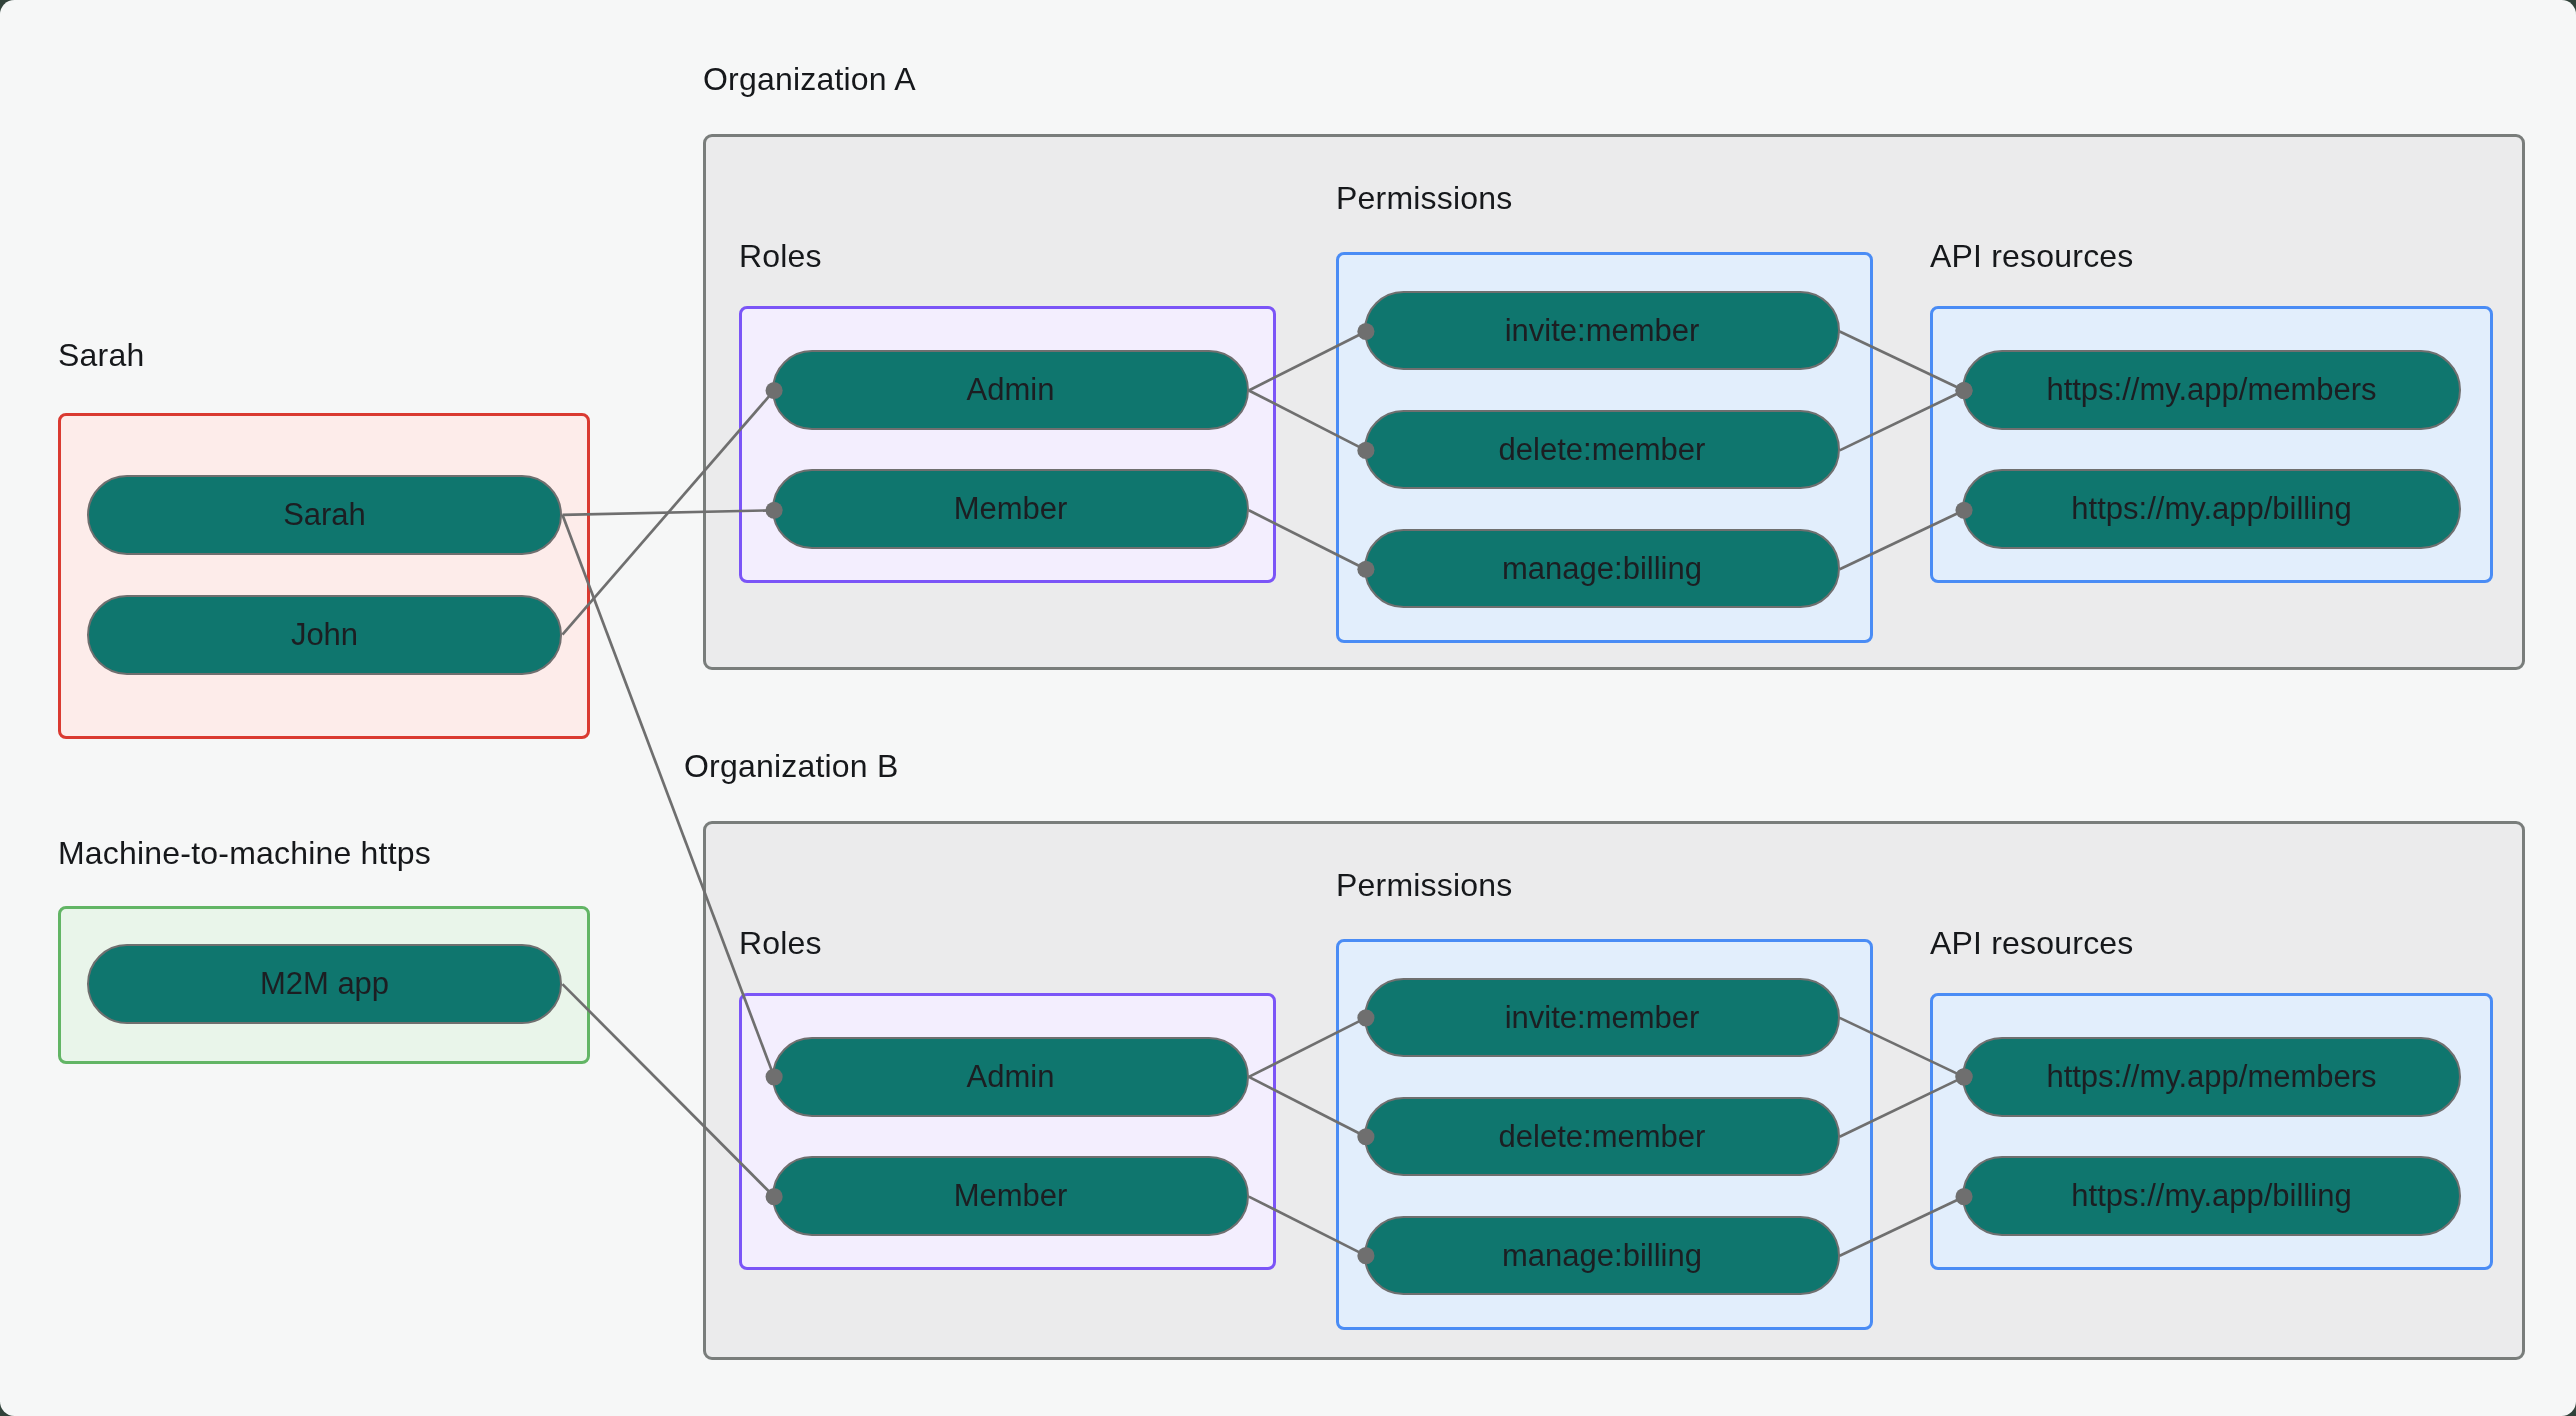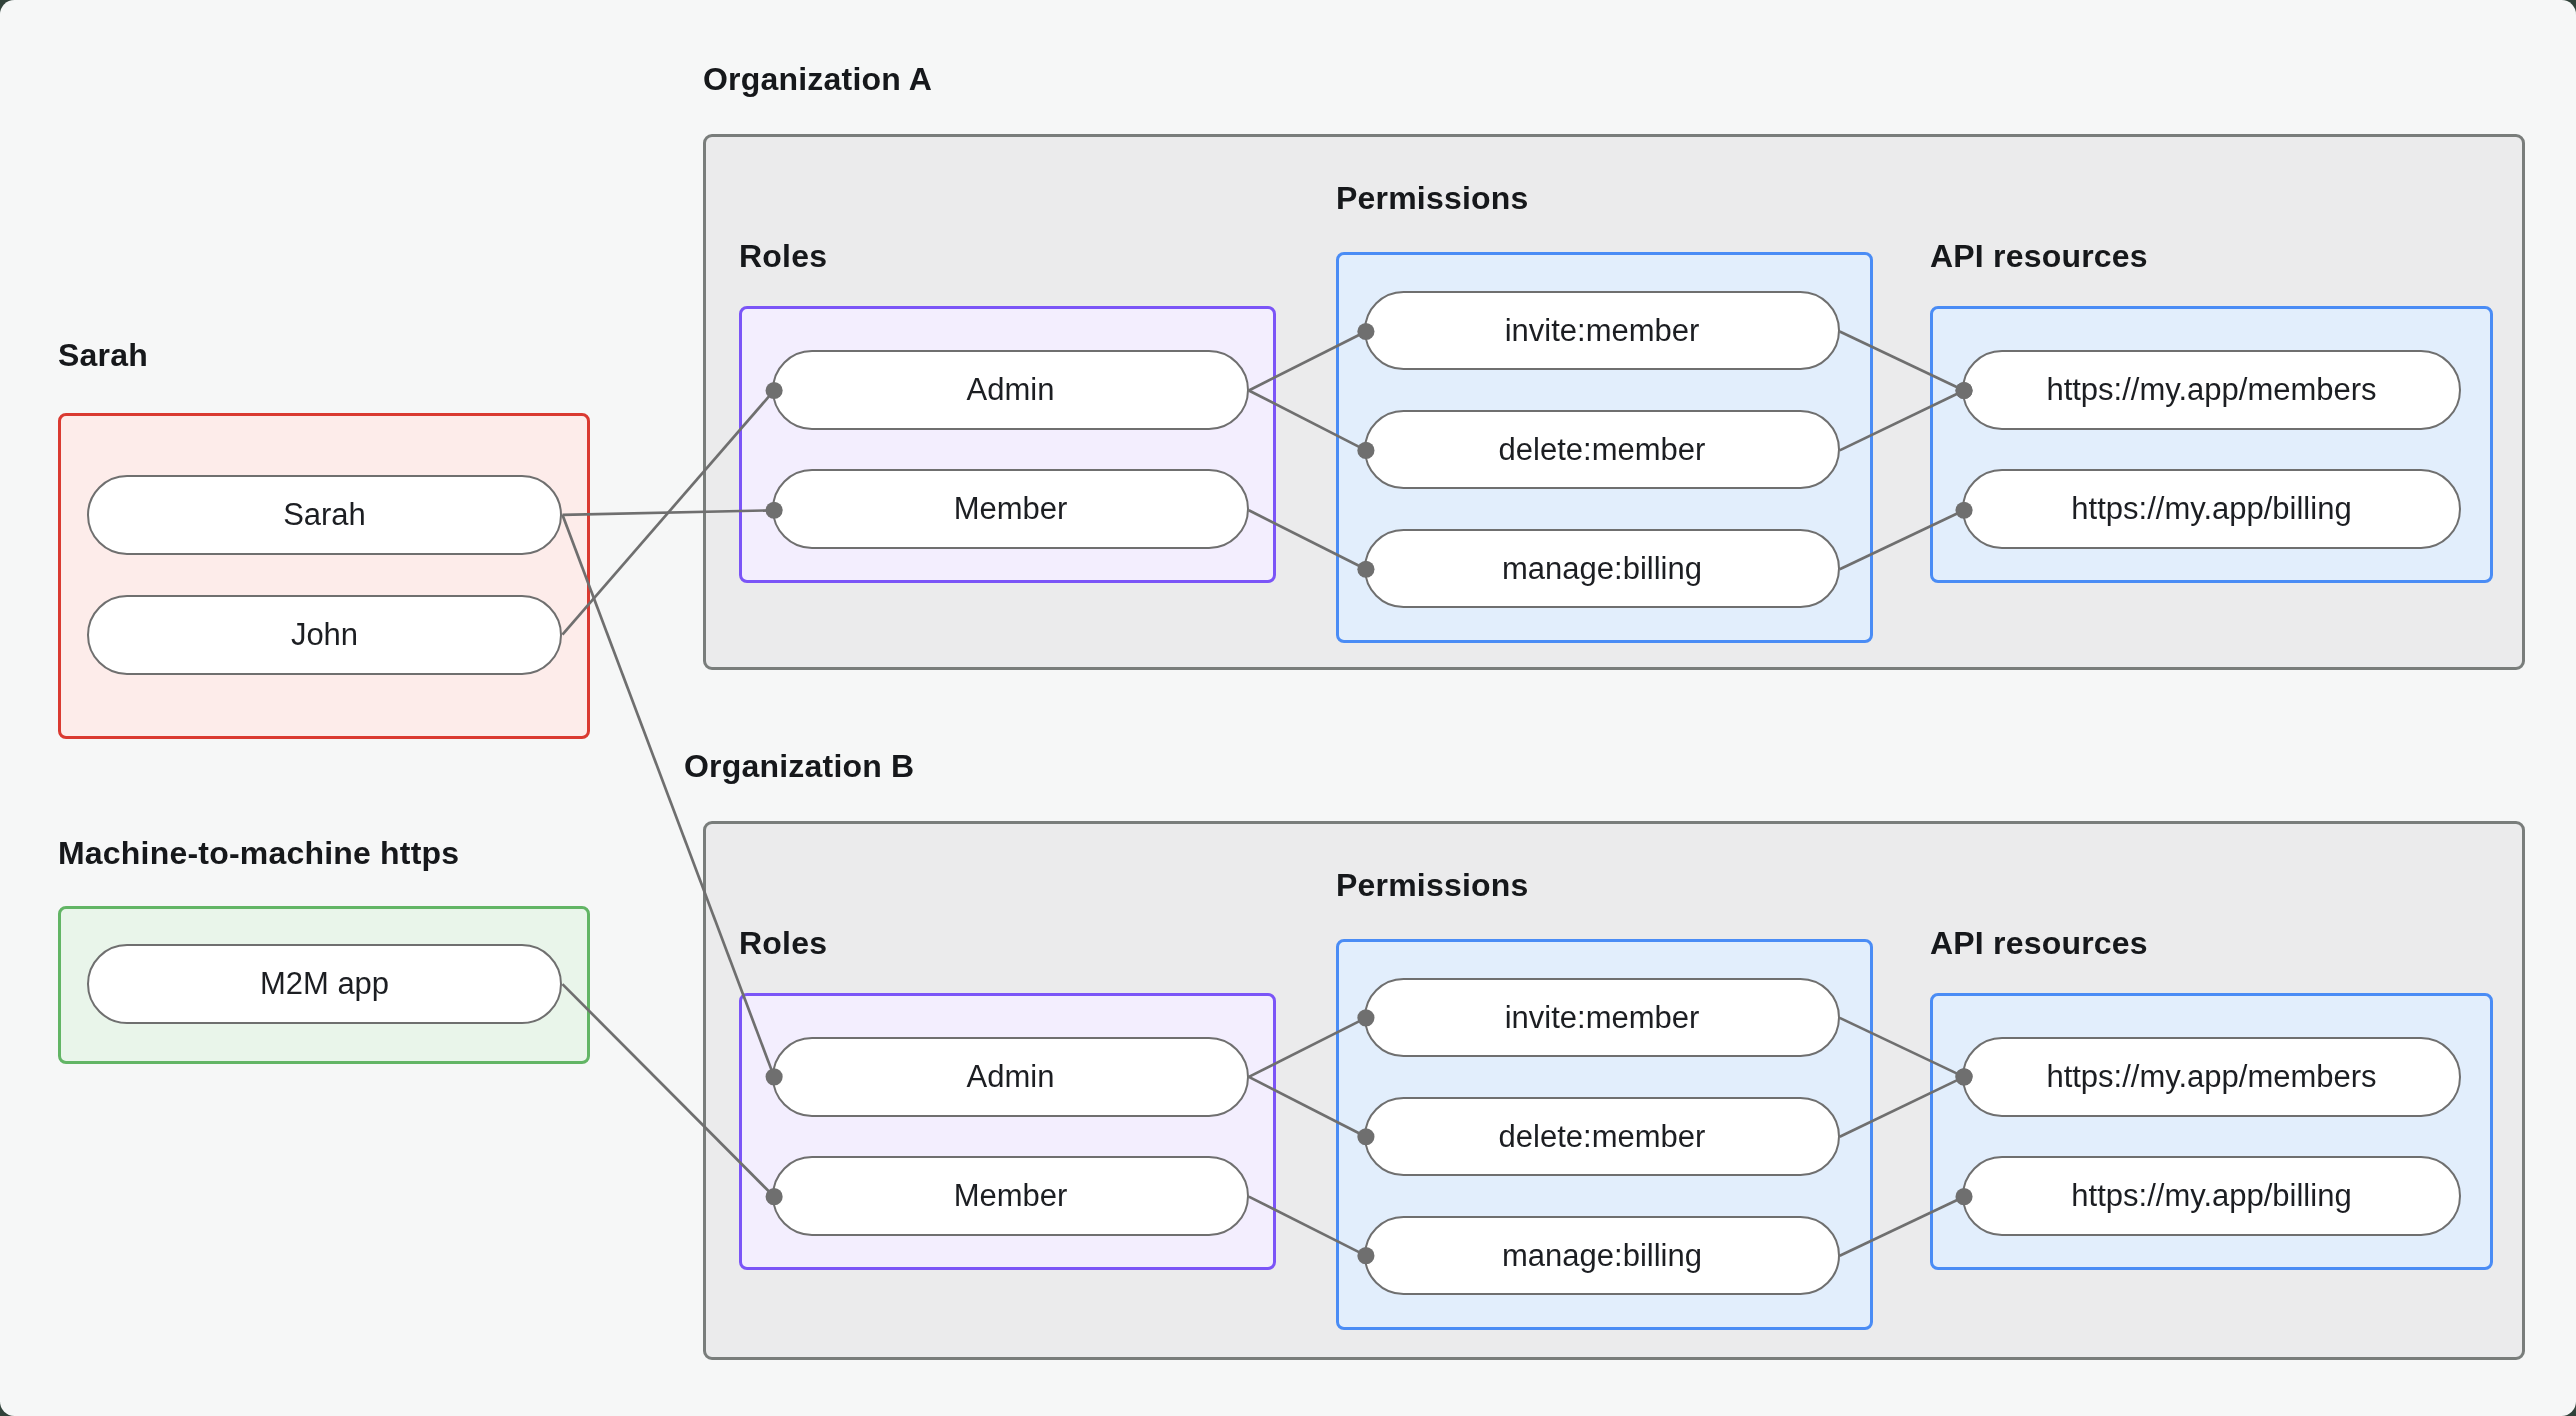--- a/index.html
+++ b/index.html
@@ -9,37 +9,37 @@
     font-family:"Liberation Sans", sans-serif;
   }
   .stage{
     position:relative;width:2576px;height:1416px;
   }
   .page-bg{
     position:absolute;inset:0;background:#f6f7f7;border-radius:14.4px;
   }
   .heading{
     position:absolute;white-space:nowrap;
-    font-size:32px;line-height:40px;font-weight:700;color:#16181b;
+    font-size:32px;line-height:40px;font-weight:400;color:#16181b;
     letter-spacing:0.2px;
   }
   .org{
     position:absolute;box-sizing:border-box;
     background:#ebebec;border:3.6px solid #797d7b;border-radius:9px;
   }
   .group{
     position:absolute;box-sizing:border-box;border-radius:8px;
   }
   .group.red{background:#fdecea;border:3.6px solid #da3a31;}
   .group.green{background:#e9f5ea;border:3.6px solid #62b565;}
   .group.purple{background:#f3eefe;border:3.6px solid #7b55f7;}
   .group.blue{background:#e2eefc;border:3.6px solid #4a8cf5;}
   .pill{
     position:absolute;box-sizing:border-box;
-    background:#ffffff;border:2.7px solid #6f6f6f;border-radius:43px;
+    background:#0f766e;border:2.7px solid #6f6f6f;border-radius:43px;
     display:flex;align-items:center;justify-content:center;
     font-size:31px;color:#1c1e22;white-space:nowrap;
   }
   .edges{
     position:absolute;left:0;top:0;pointer-events:none;
   }
 </style>
 </head>
 <body>
 

